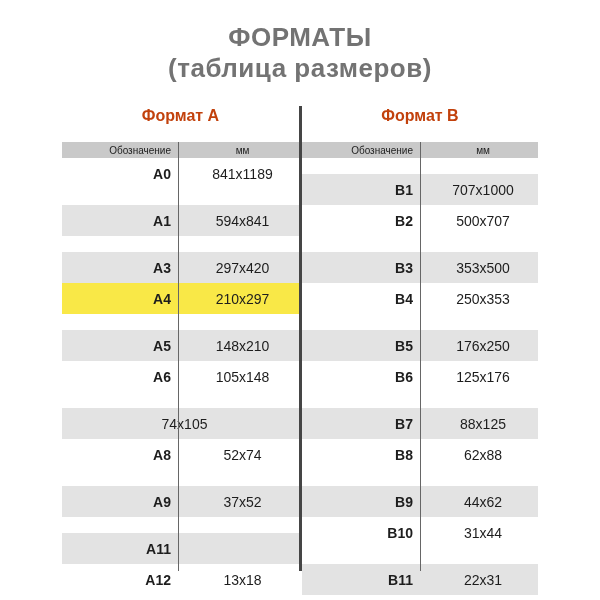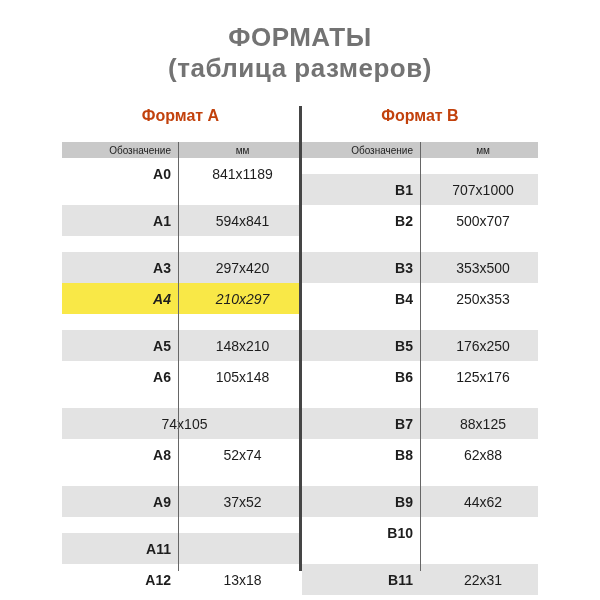--- a/index.html
+++ b/index.html
@@ -31,21 +31,21 @@
   .flabel{
     height:37px;text-align:center;font-weight:bold;font-size:16px;
     line-height:22px;color:#c2410c;
   }
   .thead{
     height:16px;background:var(--header-gray);
     display:flex;align-items:center;font-size:10px;
   }
   .trow{height:31px;display:flex;align-items:center;font-size:14px;}
   .trow.alt{background:var(--row-gray);margin-top:16px;}
-  .trow.hl{background:var(--hl);font-style:italic;}
+  .trow.hl{background:var(--hl);}
   .cell-code{
     width:116px;text-align:right;padding-right:7px;font-weight:bold;
     flex:0 0 auto;
   }
   .tb .cell-code{width:118px;}
   .cell-size{flex:1 1 auto;text-align:center;padding-left:8px;}
   .thead .cell-code{font-weight:normal;}
   .vline{
     position:absolute;top:37px;bottom:0;width:1px;
     background:var(--thin-line);left:116px;
@@ -157,20 +157,21 @@
         <div class="trow">
     <span class="cell-code">B8</span>
     <span class="cell-size">62x88</span>
   </div>
         <div class="trow alt">
     <span class="cell-code">B9</span>
     <span class="cell-size">44x62</span>
   </div>
         <div class="trow">
     <span class="cell-code">B10</span>
+    <span class="cell-size">31x44</span>
   </div>
         <div class="trow alt">
     <span class="cell-code">B11</span>
     <span class="cell-size">22x31</span>
   </div>
         <div class="trow">
     <span class="cell-code">B12</span>
     <span class="cell-size">15x22</span>
   </div>
       </div>

